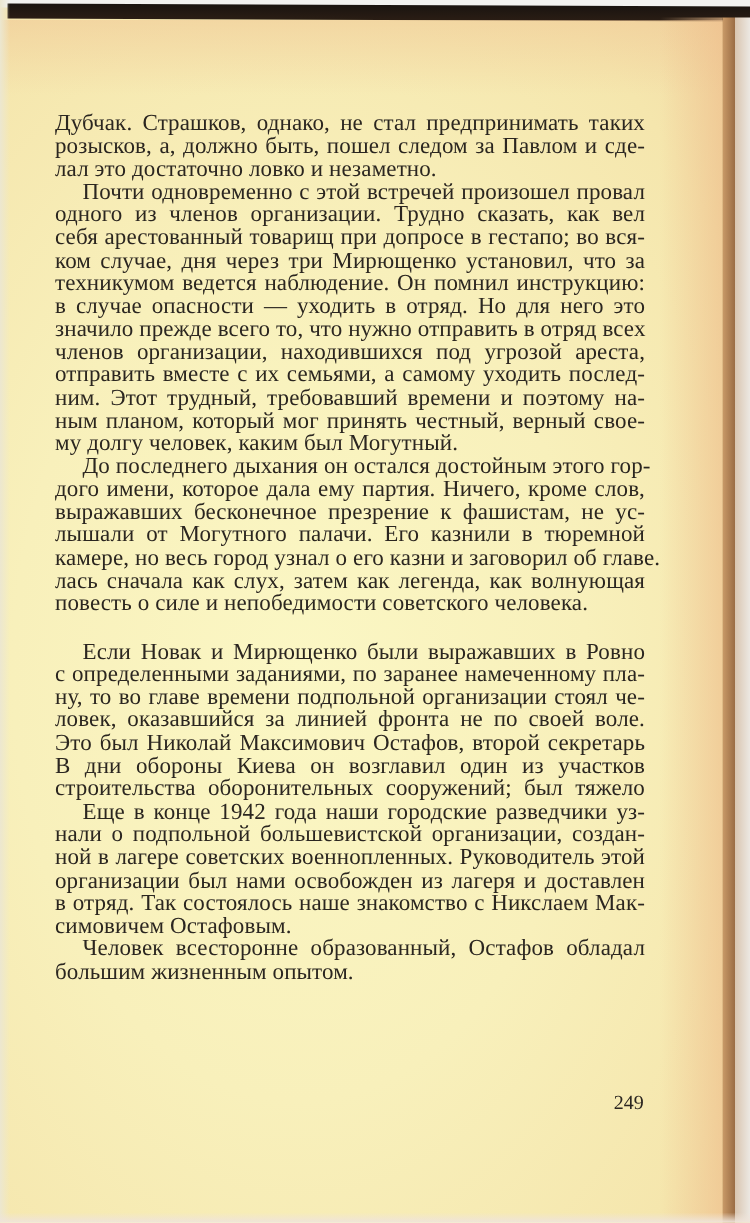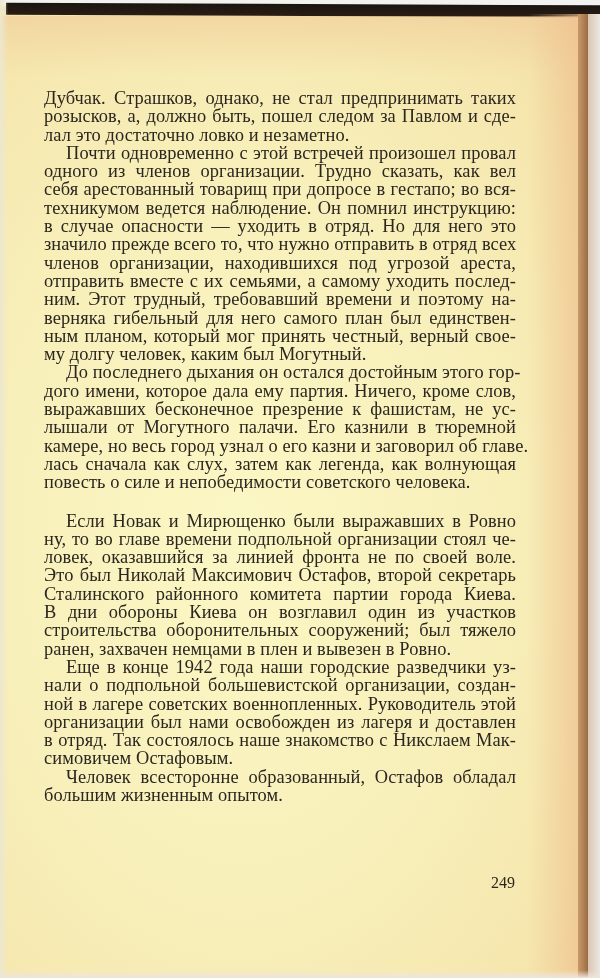--- a/index.html
+++ b/index.html
@@ -141,51 +141,50 @@
     <div>
       <span class="line">Дубчак. Страшков, однако, не стал предпринимать таких</span>
       <span class="line">розысков, а, должно быть, пошел следом за Павлом и сде-</span>
       <span class="line last">лал это достаточно ловко и незаметно.</span>
     </div>
 
     <div>
       <span class="line indent">Почти одновременно с этой встречей произошел провал</span>
       <span class="line">одного из членов организации. Трудно сказать, как вел</span>
       <span class="line">себя арестованный товарищ при допросе в гестапо; во вся-</span>
+      <span class="line">ком случае, дня через три Мирющенко установил, что за</span>
       <span class="line">техникумом ведется наблюдение. Он помнил инструкцию:</span>
       <span class="line">в случае опасности — уходить в отряд. Но для него это</span>
       <span class="line">значило прежде всего то, что нужно отправить в отряд всех</span>
       <span class="line">членов организации, находившихся под угрозой ареста,</span>
       <span class="line">отправить вместе с их семьями, а самому уходить послед-</span>
       <span class="line">ним. Этот трудный, требовавший времени и поэтому на-</span>
-      <span class="line">верняка гибельный для него самого план был единствен-</span>
       <span class="line">ным планом, который мог принять честный, верный свое-</span>
       <span class="line last">му долгу человек, каким был Могутный.</span>
     </div>
 
     <div>
       <span class="line indent">До последнего дыхания он остался достойным этого гор-</span>
       <span class="line">дого имени, которое дала ему партия. Ничего, кроме слов,</span>
       <span class="line">выражавших бесконечное презрение к фашистам, не ус-</span>
       <span class="line">лышали от Могутного палачи. Его казнили в тюремной</span>
       <span class="line">камере, но весь город узнал о его казни и заговорил об главе.</span>
       <span class="line">лась сначала как слух, затем как легенда, как волнующая</span>
       <span class="line last">повесть о силе и непобедимости советского человека.</span>
     </div>
     <div class="gap"></div>
 
     <div>
       <span class="line indent">Если Новак и Мирющенко были выражавших в Ровно</span>
+      <span class="line">с определенными заданиями, по заранее намеченному пла-</span>
       <span class="line">ну, то во главе времени подпольной организации стоял че-</span>
       <span class="line">ловек, оказавшийся за линией фронта не по своей воле.</span>
       <span class="line">Это был Николай Максимович Остафов, второй секретарь</span>
-      <span class="line">Сталинского районного комитета партии города Киева.</span>
       <span class="line">В дни обороны Киева он возглавил один из участков</span>
       <span class="line">строительства оборонительных сооружений; был тяжело</span>
-      <span class="line last">ранен, захвачен немцами в плен и вывезен в Ровно.</span>
     </div>
 
     <div>
       <span class="line indent">Еще в конце 1942 года наши городские разведчики уз-</span>
       <span class="line">нали о подпольной большевистской организации, создан-</span>
       <span class="line">ной в лагере советских военнопленных. Руководитель этой</span>
       <span class="line">организации был нами освобожден из лагеря и доставлен</span>
       <span class="line">в отряд. Так состоялось наше знакомство с Никслаем Мак-</span>
       <span class="line last">симовичем Остафовым.</span>
     </div>

